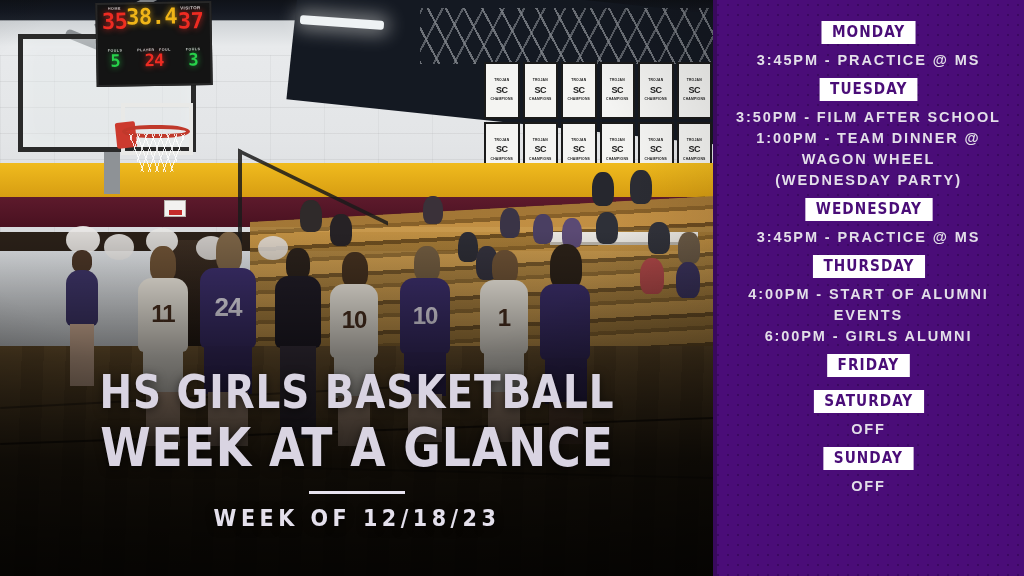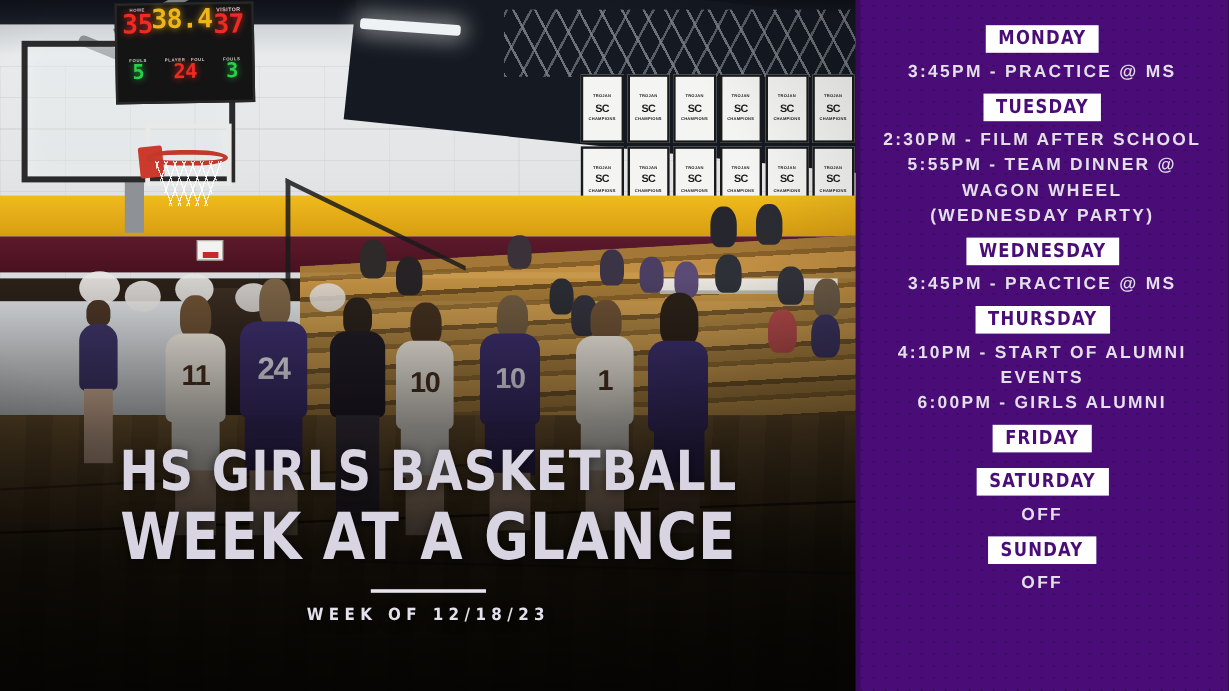--- a/index.html
+++ b/index.html
@@ -191,21 +191,21 @@
     transform:scaleX(.94); transform-origin:center;
     text-shadow:0 2px 10px rgba(0,0,0,.55);
   }
   #title1{ font-size:46px; line-height:52px; letter-spacing:1px; }
   #title2{ font-size:54px; line-height:60px; letter-spacing:1px; }
   .title-divider{
     width:96px; height:3px; background:#e7e3ef; margin:13px auto 11px auto;
   }
   #subtitle{
     font-family:"DejaVu Sans Condensed","Liberation Sans Narrow","Liberation Sans", sans-serif;
-    font-weight:bold; font-size:14px; letter-spacing:4.5px; color:#e4e0ec;
+    font-weight:bold; font-size:23px; letter-spacing:4.5px; color:#e4e0ec;
     text-shadow:0 2px 8px rgba(0,0,0,.6);
     text-align:center;
   }
 
   
   #panel{
     position:absolute; right:0; top:0; width:311px; height:576px;
     background:#4a0d78; overflow:hidden;
   }
   #panel:before{
@@ -470,31 +470,31 @@
 
   <div id="panel" style="background: rgb(74, 13, 120);">
     <div id="panel-edge"></div>
     <div id="schedule">
         <div class="day-group">
           <div class="day-chip">MONDAY</div>
           <div class="entry">3:45PM - PRACTICE @ MS</div>
         </div>
         <div class="day-group">
           <div class="day-chip">TUESDAY</div>
-          <div class="entry">2:30PM - FILM AFTER SCHOOL</div>
-          <div class="entry">5:55PM - TEAM DINNER @ WAGON WHEEL</div>
+          <div class="entry">3:50PM - FILM AFTER SCHOOL</div>
+          <div class="entry">1:00PM - TEAM DINNER @ WAGON WHEEL</div>
           <div class="entry">(WEDNESDAY PARTY)</div>
         </div>
         <div class="day-group">
           <div class="day-chip">WEDNESDAY</div>
           <div class="entry">3:45PM - PRACTICE @ MS</div>
         </div>
         <div class="day-group">
           <div class="day-chip">THURSDAY</div>
-          <div class="entry">4:10PM - START OF ALUMNI EVENTS</div>
+          <div class="entry">4:00PM - START OF ALUMNI EVENTS</div>
           <div class="entry">6:00PM - GIRLS ALUMNI</div>
         </div>
         <div class="day-group">
           <div class="day-chip">FRIDAY</div>
         </div>
         <div class="day-group">
           <div class="day-chip">SATURDAY</div>
           <div class="entry">OFF</div>
         </div>
         <div class="day-group">

